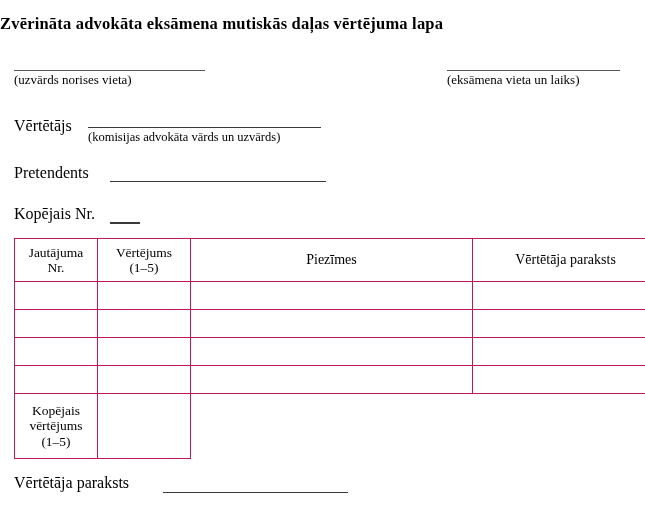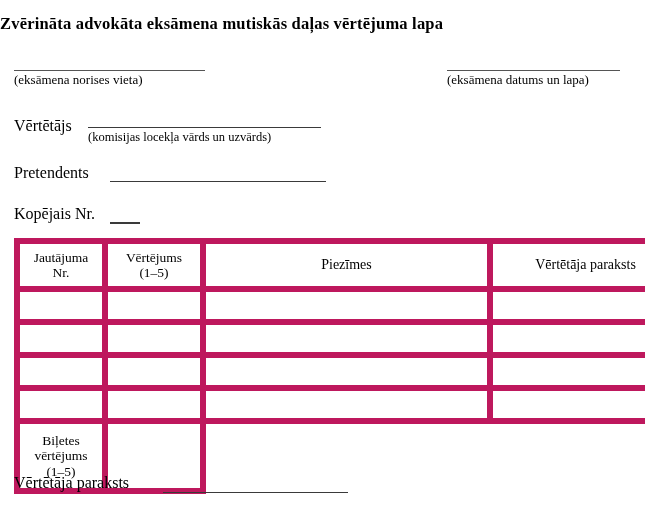--- a/index.html
+++ b/index.html
@@ -76,21 +76,21 @@
   .grade-table {
     position: absolute;
     left: 14px;
     top: 238px;
     width: 616px;
     border-collapse: collapse;
     table-layout: fixed;
   }
   .grade-table td,
   .grade-table th {
-    border: 6px solid #be185d;
+    border: 1px solid #be185d;
     padding: 0;
     vertical-align: middle;
     text-align: center;
     font-weight: normal;
     font-size: 13.5px;
     line-height: 1.12;
   }
   .col-no      { width: 76px; }
   .col-grade   { width: 86px; }
   .col-notes   { width: 275px; }
@@ -125,26 +125,26 @@
 </head>
 <body>
 
 <div class="page">
 
   <div class="doc-title">Zvērināta advokāta eksāmena mutiskās daļas vērtējuma lapa</div>
 
   <div class="rule rule-left"></div>
   <div class="rule rule-right"></div>
 
-  <div class="caption cap-place">(eksāmena norises vieta)</div>
-  <div class="caption cap-date">(eksāmena datums un lapa)</div>
+  <div class="caption cap-place">(uzvārds norises vieta)</div>
+  <div class="caption cap-date">(eksāmena vieta un laiks)</div>
 
   <div class="field-label lbl-evaluator">Vērtētājs</div>
   <div class="rule field-rule-evaluator"></div>
-  <div class="sub-caption sub-evaluator">(komisijas locekļa vārds un uzvārds)</div>
+  <div class="sub-caption sub-evaluator">(komisijas advokāta vārds un uzvārds)</div>
 
   <div class="field-label lbl-candidate">Pretendents</div>
   <div class="rule field-rule-candidate"></div>
 
   <div class="field-label lbl-ticket">Kopējais Nr.</div>
   <div class="rule field-rule-ticket"></div>
 
   <table class="grade-table">
     <thead>
       <tr>
@@ -180,21 +180,21 @@
         <td></td>
       </tr>
       <tr class="row-empty">
         <td></td>
         <td></td>
         <td></td>
         <td></td>
       </tr>
       <tr class="row-total">
         <td>
-          <span>Biļetes</span><br>
+          <span>Kopējais</span><br>
           <span>vērtējums</span><br>
           <span>(1–5)</span>
         </td>
         <td></td>
         <td class="no-border"></td>
         <td class="no-border"></td>
       </tr>
     </tbody>
   </table>
 

